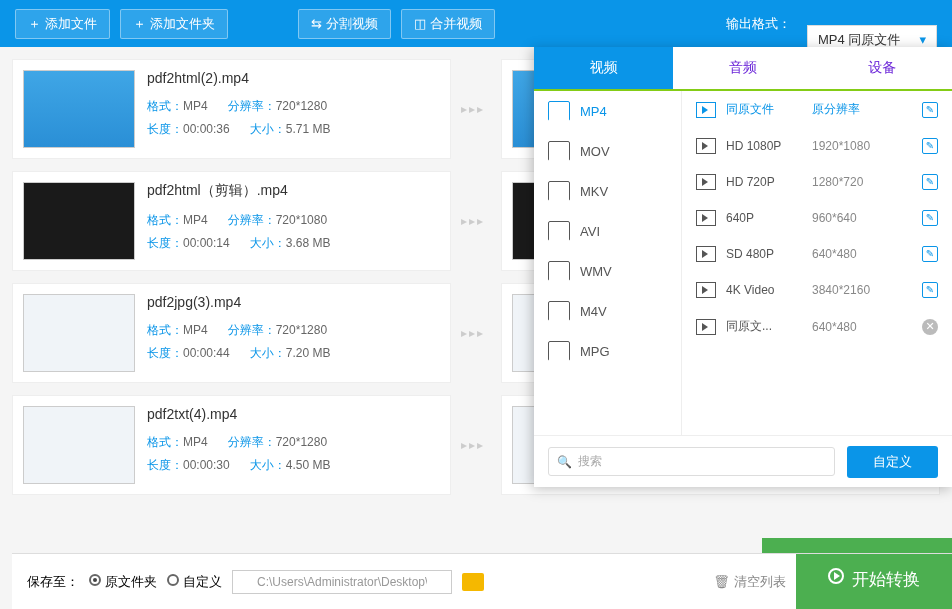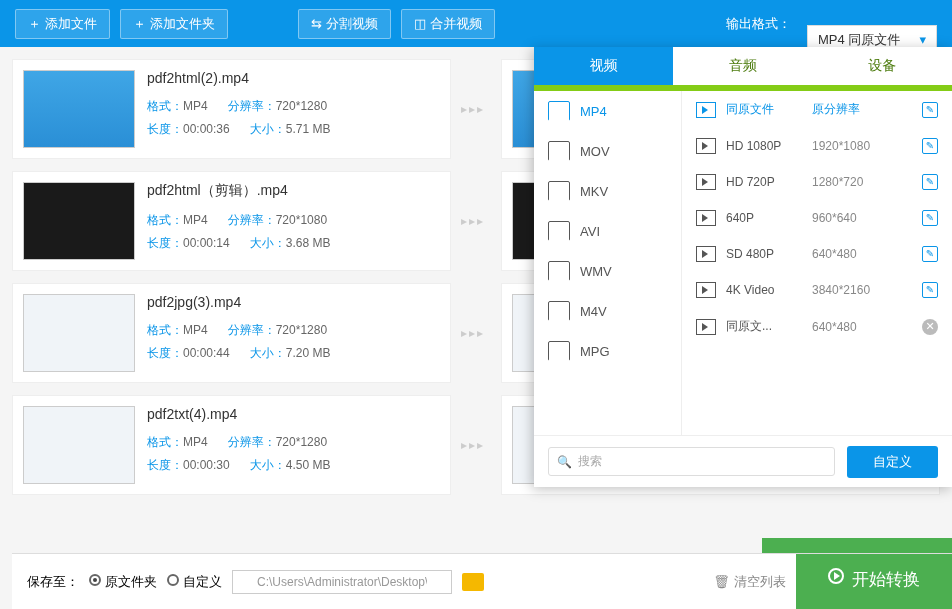--- a/index.html
+++ b/index.html
@@ -29,22 +29,22 @@
 .radio { width: 12px; height: 12px; border-radius: 50%; border: 2px solid #666; display: inline-block; margin-right: 4px; position: relative; }
 .radio.checked::after { content:''; position:absolute; inset:2px; background:#444; border-radius:50%; }
 .path-input { border: 1px solid #ccc; padding: 4px 24px; font-size: 12px; color: #999; width: 220px; }
 .folder-icon { width: 22px; height: 18px; background: #f5b800; border-radius: 2px; }
 .clear-btn { color: #888; cursor: pointer; display: inline-flex; align-items: center; gap: 4px; }
 .convert-btn { background: #4caf50; color: #fff; padding: 14px 32px; font-size: 17px; border: none; cursor: pointer; display: inline-flex; align-items: flex-start; gap: 8px; margin-left: auto; height: 56px; margin-right: -15px; }
 .circ { width: 16px; height: 16px; border: 2px solid #fff; border-radius: 50%; position: relative; }
 .circ::after { content:''; position:absolute; left:4px; top:2px; border-left:6px solid #fff; border-top:4px solid transparent; border-bottom:4px solid transparent; }
 
 .dropdown { position: absolute; top: 47px; right: 0; width: 418px; height: 440px; background: #fff; box-shadow: -2px 2px 12px rgba(0,0,0,0.25); display: flex; flex-direction: column; z-index: 100; }
-.dd-tabs { display: flex; height: 44px; border-bottom: 6px solid #84cc16; }
-.dd-tab { flex: 1; display: flex; align-items: center; justify-content: center; font-size: 14px; color: #4d7c0f; cursor: pointer; }
+.dd-tabs { display: flex; height: 44px; border-bottom: 2px solid #84cc16; }
+.dd-tab { flex: 1; display: flex; align-items: center; justify-content: center; font-size: 14px; color: #6d28d9; cursor: pointer; }
 .dd-tab.active { background: #0a95e8; color: #fff; }
 .dd-body { flex: 1; display: flex; overflow: hidden; }
 .dd-left { width: 148px; border-right: 1px solid #eee; overflow-y: auto; }
 .dd-fmt { display: flex; align-items: center; gap: 10px; padding: 10px 14px; font-size: 13px; color: #555; cursor: pointer; }
 .dd-fmt.active { color: #0a95e8; }
 .fmt-ico { width: 22px; height: 20px; border: 1.5px solid currentColor; border-radius: 2px; position: relative; font-size: 6px; display: flex; align-items: flex-end; justify-content: center; }
 .fmt-ico-fill { background: currentColor; color: #fff; width: 100%; font-size: 6px; text-align: center; line-height: 7px; height: 7px; position: absolute; bottom: -1px; }
 .dd-right { flex: 1; overflow-y: auto; }
 .dd-res { display: flex; align-items: center; gap: 10px; padding: 10px 14px; font-size: 12px; color: #555; cursor: pointer; }
 .dd-res.active { color: #0a95e8; }

